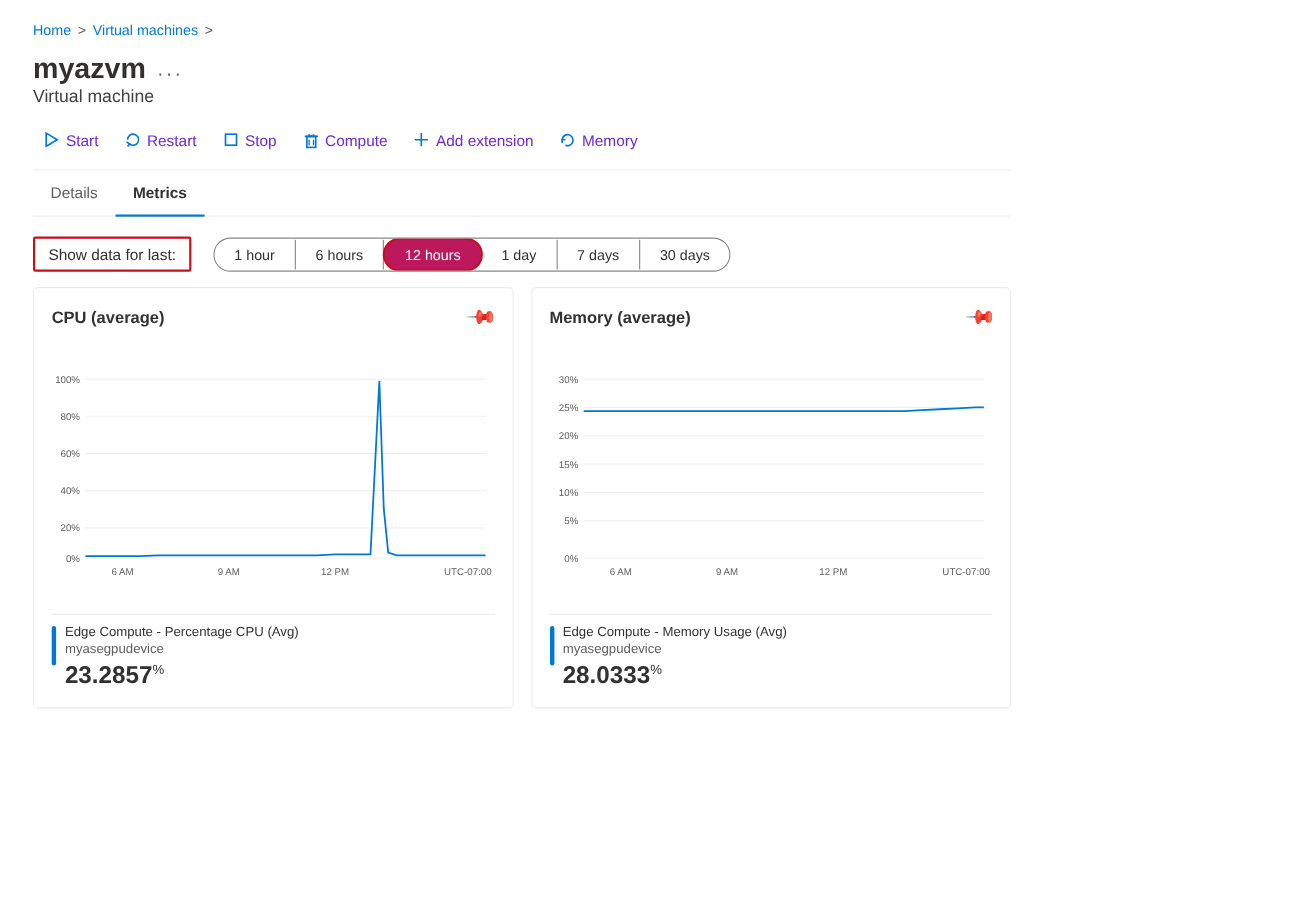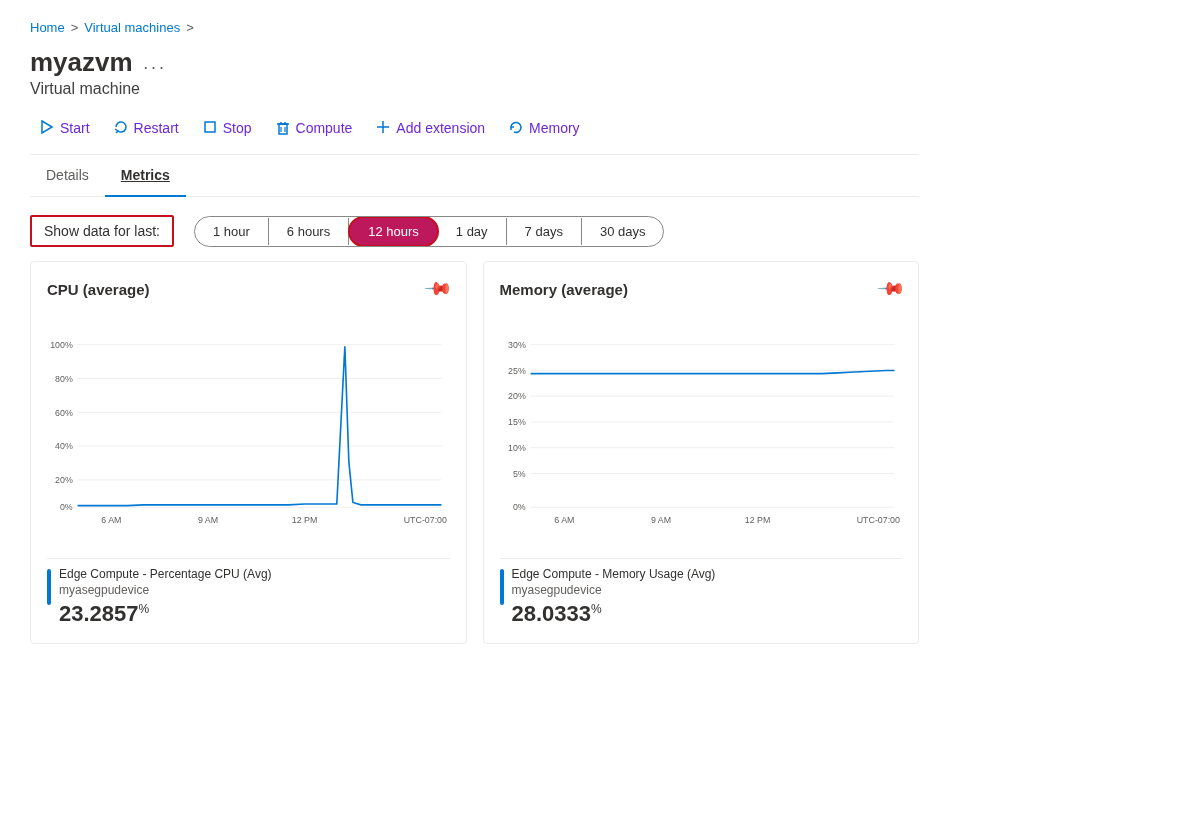--- a/index.html
+++ b/index.html
@@ -82,21 +82,20 @@
       font-size: 14px;
       color: #605e5c;
       cursor: pointer;
       border-bottom: 2px solid transparent;
       margin-bottom: -1px;
     }
     .tab.active {
       color: #323130;
       font-weight: 600;
       border-bottom: 2px solid #0078d4;
-      text-decoration: underline;
     }
     .metrics-controls {
       display: flex;
       align-items: center;
       gap: 20px;
       padding: 18px 0 14px 0;
     }
     .show-data-label {
       border: 2px solid #c50f1f;
       padding: 6px 12px;

